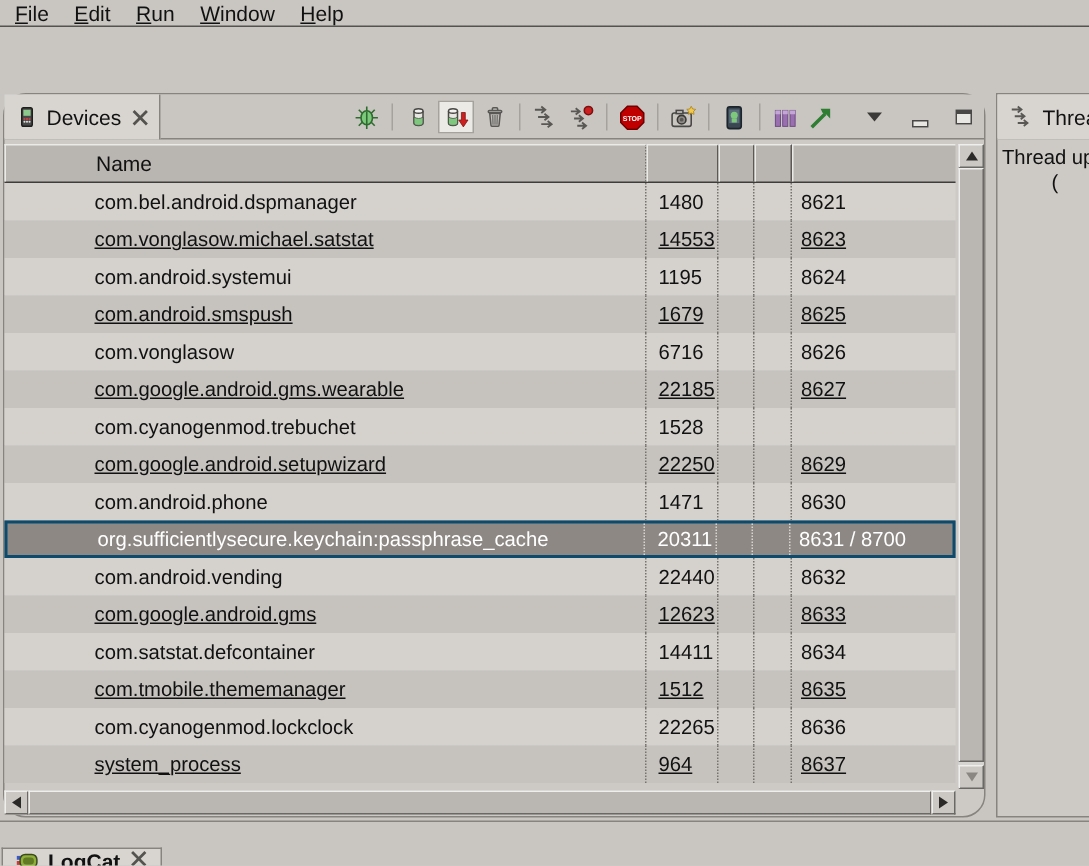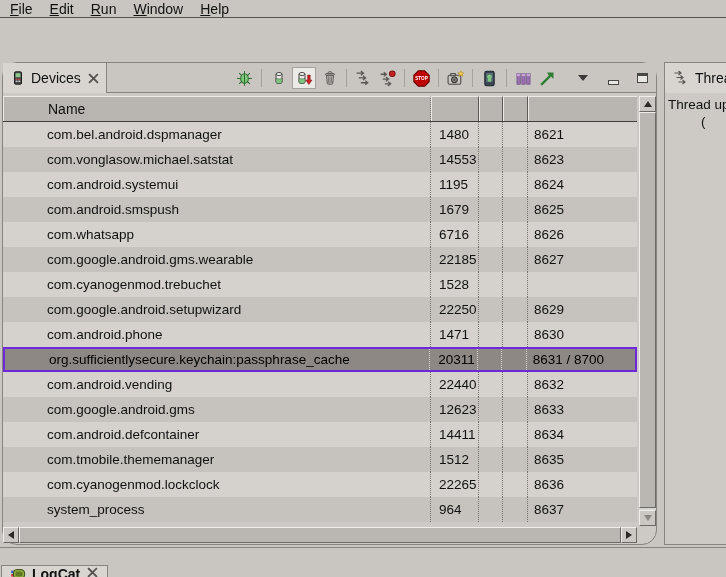--- a/index.html
+++ b/index.html
@@ -55,26 +55,26 @@
   }
   .thcell {
     border-top:1px solid #eceae7; border-left:1px solid #eceae7;
     border-right:1px solid #5b5855;
     display:flex; align-items:center; padding-left:24px;
   }
   .thcell.empty { padding-left:0; }
   .rows { position:absolute; left:0; top:28px; width:634px; }
   .trow { height:25px; display:flex; align-items:center; font-size:13.5px; }
   .trow.light { background:#d5d2ce; }
-  .trow.dark  { background:#c6c3bf; }
+  .trow.dark  { background:#c6c3bf;text-decoration:underline; }
   .trow.selected {
-    background:#8d8884; color:#000000; border:2px solid #6d28d9;
+    background:#8d8884; color:#ffffff; border:2px solid #0c4a6e;
   }
   .cell { height:100%; display:flex; align-items:center; overflow:hidden; white-space:nowrap; }
-  .c-name { width:428px; padding-left:44px; border-right:1px dotted #76736f; }
+  .c-name { width:428px; padding-left:60px; border-right:1px dotted #76736f; }
   .c-pid  { width:48px;  padding-left:8px;  border-right:1px dotted #76736f; }
   .c-e1   { width:24px;  border-right:1px dotted #76736f; }
   .c-e2   { width:25px;  border-right:1px dotted #76736f; }
   .c-port { width:109px; padding-left:6px; }
   .trow.selected .cell { border-right-color:#d8d5d1; }
   
   .vsb { position:absolute; left:636px; top:2px; width:17px; height:430px; background:#d7d5d2; }
   .sbtn {
     width:17px; height:16px; background:#cbc8c4;
     border:1px solid; border-color:#f0eeec #6b6965 #6b6965 #f0eeec;
@@ -305,21 +305,21 @@
           <div class="cell c-port">8624</div>
         </div>
         <div class="trow dark">
           <div class="cell c-name">com.android.smspush</div>
           <div class="cell c-pid">1679</div>
           <div class="cell c-e1"></div>
           <div class="cell c-e2"></div>
           <div class="cell c-port">8625</div>
         </div>
         <div class="trow light">
-          <div class="cell c-name">com.whatsapp</div>
+          <div class="cell c-name">com.vonglasow</div>
           <div class="cell c-pid">6716</div>
           <div class="cell c-e1"></div>
           <div class="cell c-e2"></div>
           <div class="cell c-port">8626</div>
         </div>
         <div class="trow dark">
           <div class="cell c-name">com.google.android.gms.wearable</div>
           <div class="cell c-pid">22185</div>
           <div class="cell c-e1"></div>
           <div class="cell c-e2"></div>
@@ -360,21 +360,21 @@
           <div class="cell c-port">8632</div>
         </div>
         <div class="trow dark">
           <div class="cell c-name">com.google.android.gms</div>
           <div class="cell c-pid">12623</div>
           <div class="cell c-e1"></div>
           <div class="cell c-e2"></div>
           <div class="cell c-port">8633</div>
         </div>
         <div class="trow light">
-          <div class="cell c-name">com.android.defcontainer</div>
+          <div class="cell c-name">com.satstat.defcontainer</div>
           <div class="cell c-pid">14411</div>
           <div class="cell c-e1"></div>
           <div class="cell c-e2"></div>
           <div class="cell c-port">8634</div>
         </div>
         <div class="trow dark">
           <div class="cell c-name">com.tmobile.thememanager</div>
           <div class="cell c-pid">1512</div>
           <div class="cell c-e1"></div>
           <div class="cell c-e2"></div>

